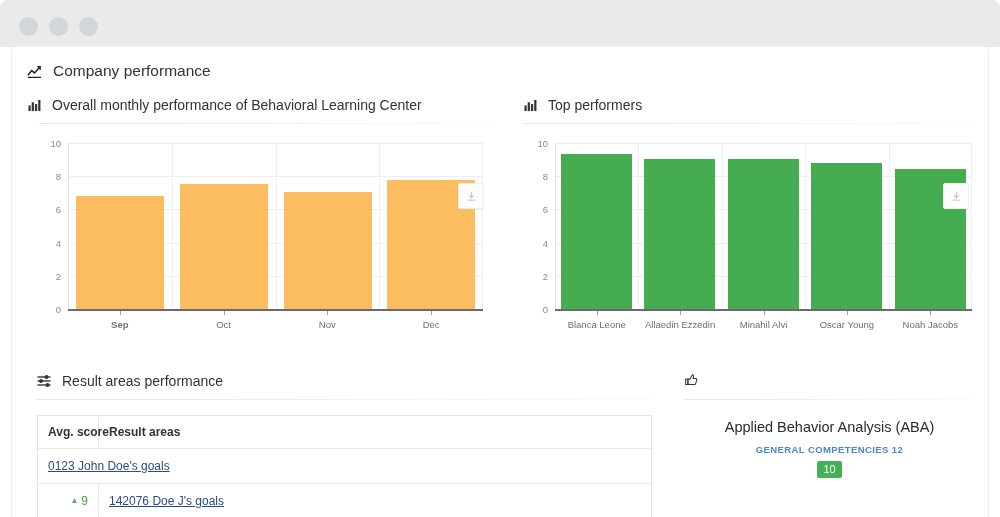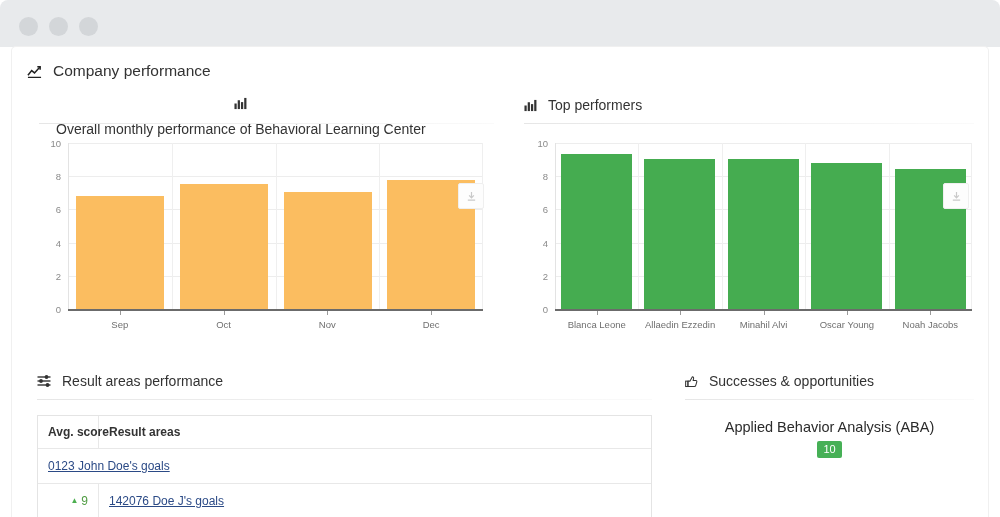--- a/index.html
+++ b/index.html
@@ -120,21 +120,21 @@
       <span class="ico">
         <svg width="15" height="15" viewBox="0 0 16 16">
           <polyline points="1,12 5,7 8,9.5 14,3" fill="none" stroke="#222" stroke-width="1.6"></polyline>
           <polyline points="11,3 14,3 14,6" fill="none" stroke="#222" stroke-width="1.6"></polyline>
           <line x1="1" y1="14.3" x2="15" y2="14.3" stroke="#222" stroke-width="1.2"></line>
         </svg>
       </span>
       <span class="label">Company performance</span>
     </div>
 
-    <div class="sect-head h2" style="left:44px; top:50px;flex-direction:column;">
+    <div class="sect-head h2" style="left:16px; top:50px;">
       <span class="ico">
         <svg width="13" height="13" viewBox="0 0 14 14">
           <rect x="0.5" y="7" width="2.4" height="6" fill="#333"></rect>
           <rect x="4" y="3.5" width="2.4" height="9.5" fill="#333"></rect>
           <rect x="7.5" y="5.5" width="2.4" height="7.5" fill="#333"></rect>
           <rect x="11" y="1" width="2.4" height="12" fill="#333"></rect>
         </svg>
       </span>
       <span class="label">Overall monthly performance of Behavioral Learning Center</span>
     </div>
@@ -164,21 +164,21 @@
         <div class="bar orange" style="left:8px;   width:88px; height:112.9px;"></div>
         <div class="bar orange" style="left:111.7px; width:88px; height:125.3px;"></div>
         <div class="bar orange" style="left:215.5px; width:88px; height:117.0px;"></div>
         <div class="bar orange" style="left:319.2px; width:88px; height:129.5px;"></div>
 
         <div class="axis-x" style="top:166px; width:415px;"></div>
         <div class="xtick-mark" style="left:51.8px;  top:168px;"></div>
         <div class="xtick-mark" style="left:155.6px; top:168px;"></div>
         <div class="xtick-mark" style="left:259.3px; top:168px;"></div>
         <div class="xtick-mark" style="left:363.1px; top:168px;"></div>
-        <div class="xtick" style="left:51.8px;  top:176px;">Sep</div>
+        <div class="xtick" style="left:51.8px;  top:176px;font-weight:bold;">Sep</div>
         <div class="xtick" style="left:155.6px; top:176px;">Oct</div>
         <div class="xtick" style="left:259.3px; top:176px;">Nov</div>
         <div class="xtick" style="left:363.1px; top:176px;">Dec</div>
       </div>
     </div>
     <div class="dl-btn" style="left:446px; top:136px;">
       <span class="ico">
         <svg width="11" height="11" viewBox="0 0 12 12">
           <line x1="6" y1="1" x2="6" y2="7" stroke="#c9c9c9" stroke-width="1.3"></line>
           <polyline points="3.4,4.8 6,7.4 8.6,4.8" fill="none" stroke="#c9c9c9" stroke-width="1.3"></polyline>
@@ -286,23 +286,23 @@
     </div>
 
     <div class="sect-head h2" style="left:673px; top:326px;">
       <span class="ico">
         <svg width="13" height="13" viewBox="0 0 14 14">
           <path d="M3.2 12.4 V6.6 h2.1 l2.6-4.6 c1.3 0.1 1.6 1.1 1.3 2.2 l-0.5 1.7 h3.1
                    c0.8 0 1.1 0.7 0.9 1.4 l-1.1 3.9 c-0.2 0.8 -0.7 1.2 -1.5 1.2 z" fill="none" stroke="#333" stroke-width="1.1" stroke-linejoin="round"></path>
           <rect x="0.7" y="6.6" width="2.4" height="5.8" fill="none" stroke="#333" stroke-width="1.1"></rect>
         </svg>
       </span>
-      <span class="label">Successes &amp; opportunities</span>
     </div>
     <div class="rule" style="left:673px; top:352px; width:289px;"></div>
 
     <div class="succ" style="left:673px; top:372px; width:289px;">
       <div class="succ-title">Applied Behavior Analysis (ABA)</div>
+      <div class="succ-sub">GENERAL COMPETENCIES 12</div>
       <div><span class="badge">10</span></div>
     </div>
 
   </div>
 </div>
 
 </body></html>

